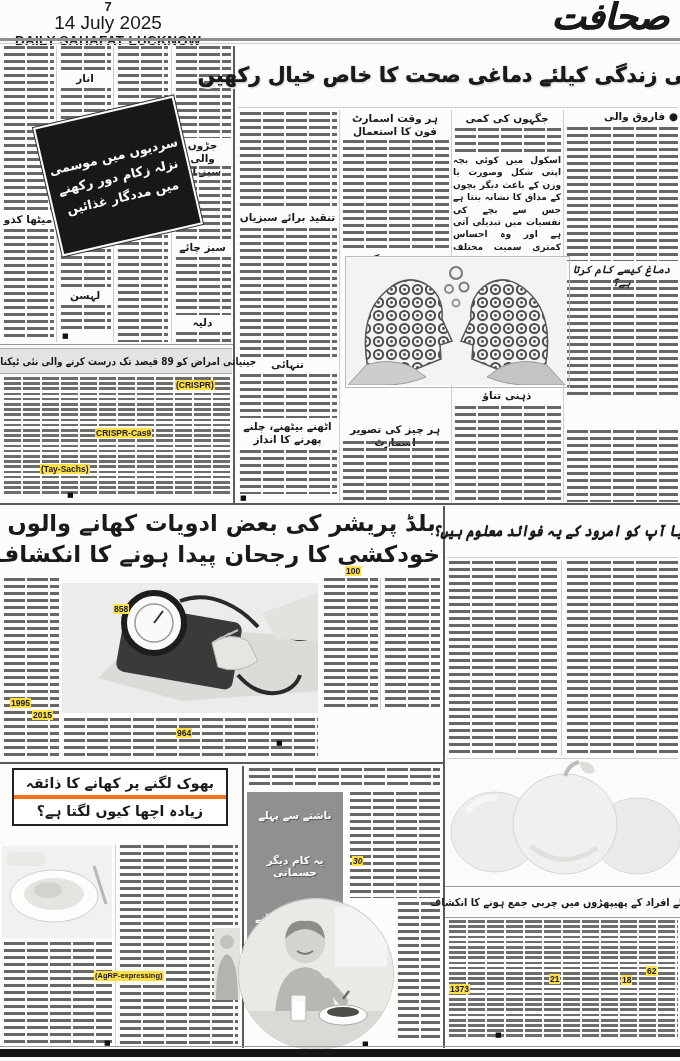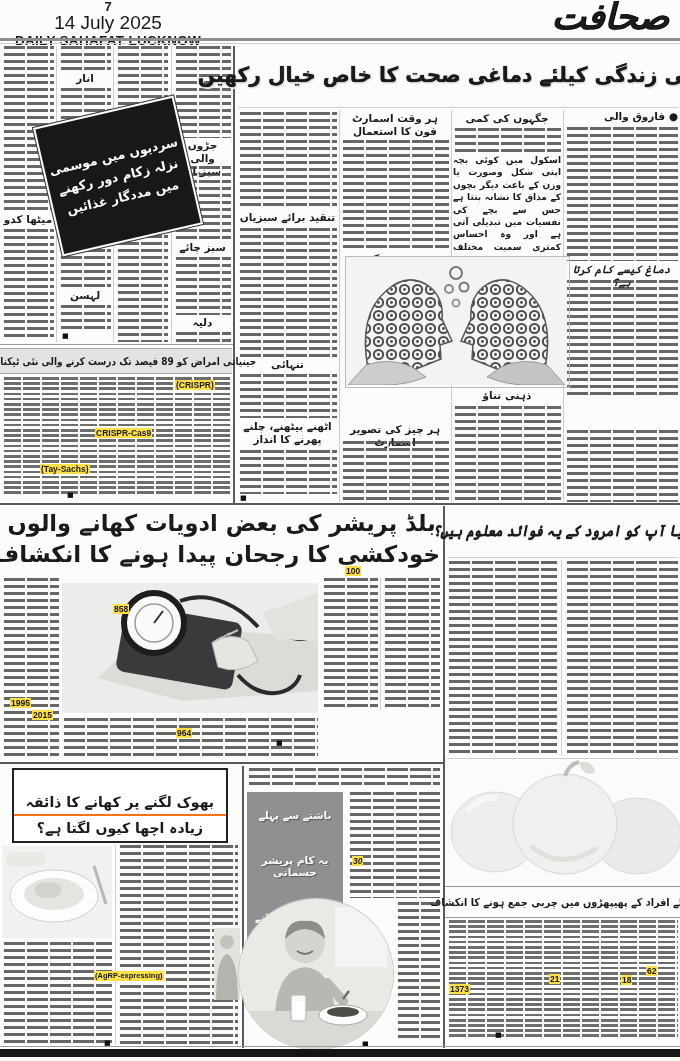--- a/index.html
+++ b/index.html
@@ -214,21 +214,21 @@
   <div class="abs sim dense" style="left:447px;top:920px;width:231px;height:120px;"></div>
   <span class="token" style="left:449px;top:984px;">1373</span>
   <span class="token" style="left:646px;top:966px;">62</span>
   <span class="token" style="left:549px;top:974px;">21</span>
   <span class="token" style="left:621px;top:975px;">18</span>
   <div class="abs endmark" style="left:495px;top:1032px;">■</div>
 
   <div class="abs rule-v strong" style="left:242px;top:766px;height:282px;"></div>
 
   <div class="abs urdu" style="left:12px;top:768px;width:212px;border:2px solid #222;background:#fff;text-align:center;">
-    <div style="font-size:14px;font-weight:900;padding:5px 2px 4px;border-bottom:2px solid #f97316;margin-top:19px;">بھوک لگنے پر کھانے کا ذائقہ</div>
+    <div style="font-size:14px;font-weight:900;padding:5px 2px 4px;border-bottom:4px solid #f97316;">بھوک لگنے پر کھانے کا ذائقہ</div>
     <div style="font-size:14px;font-weight:900;padding:4px 2px 5px;">زیادہ اچھا کیوں لگتا ہے؟</div>
   </div>
 
   <div class="abs rule-v" style="left:115px;top:845px;height:200px;"></div>
   <div class="abs sim" style="left:118px;top:845px;width:120px;height:200px;"></div>
   <div class="abs sim" style="left:2px;top:942px;width:110px;height:104px;"></div>
 
   <div class="abs" style="left:2px;top:846px;width:110px;height:92px;">
     <svg width="110" height="92" viewBox="0 0 110 92">
       <rect width="110" height="92" fill="#f1f1ef"></rect>
@@ -248,21 +248,21 @@
     </svg>
   </div>
   <span class="token" style="left:94px;top:971px;font-size:7.5px;">(AgRP-expressing)</span>
   <div class="abs endmark" style="left:104px;top:1040px;">■</div>
 
   <div class="abs sim" style="left:247px;top:768px;width:193px;height:20px;"></div>
   <div class="abs urdu" style="left:247px;top:792px;width:96px;height:192px;background:#909090;color:#fff;
        display:flex;flex-direction:column;justify-content:space-around;text-align:center;
        font-weight:900;font-size:10.5px;text-shadow:1px 1px 1px #555;">
     <div>ناشتے سے پہلے</div>
-    <div>یہ کام پریشر جسمانی</div>
+    <div>یہ کام دیگر جسمانی</div>
     <div>چربی کو گھلانے</div>
     <div>میں مدد دے</div>
   </div>
   <div class="abs sim" style="left:348px;top:792px;width:92px;height:106px;"></div>
   <div class="abs sim" style="left:396px;top:902px;width:44px;height:138px;"></div>
   <span class="token" style="left:352px;top:856px;font-style:italic;">30</span>
 
   <div class="abs" style="left:238px;top:898px;width:154px;height:150px;border-radius:50%;overflow:hidden;border:1px solid #c9c9c6;">
     <svg width="154" height="150" viewBox="0 0 154 150">
       <rect width="154" height="150" fill="#e9e9e6"></rect>

